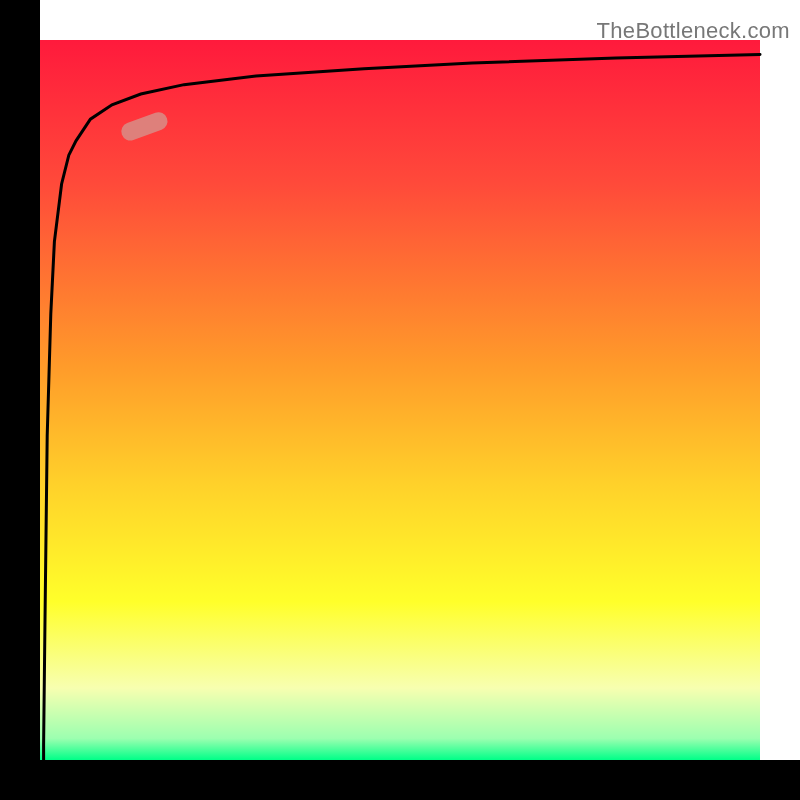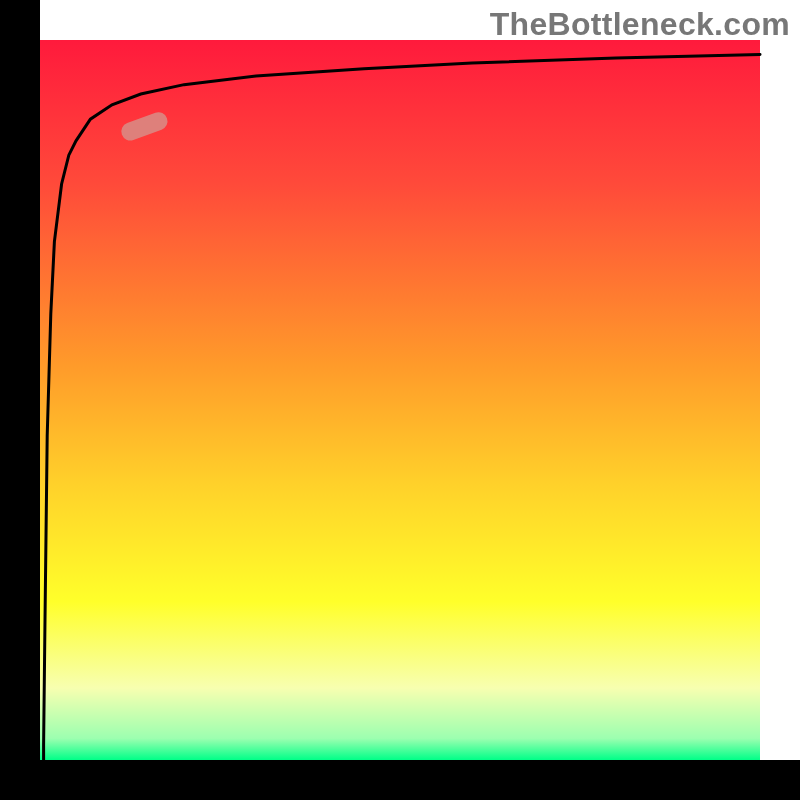--- a/index.html
+++ b/index.html
@@ -11,25 +11,25 @@
     background: #ffffff;
     font-family: Arial, Helvetica, sans-serif;
   }
   .frame {
     position: relative;
     width: 800px;
     height: 800px;
   }
   .watermark {
     position: absolute;
-    top: 6px;
+    top: 18px;
     right: 10px;
     color: #777;
-    font-size: 32px;
-    font-weight: 700;
+    font-size: 22px;
+    font-weight: 400;
     letter-spacing: 0.3px;
     z-index: 10;
   }
   svg.chart {
     position: absolute;
     top: 0;
     left: 0;
   }
 </style>
 </head>

